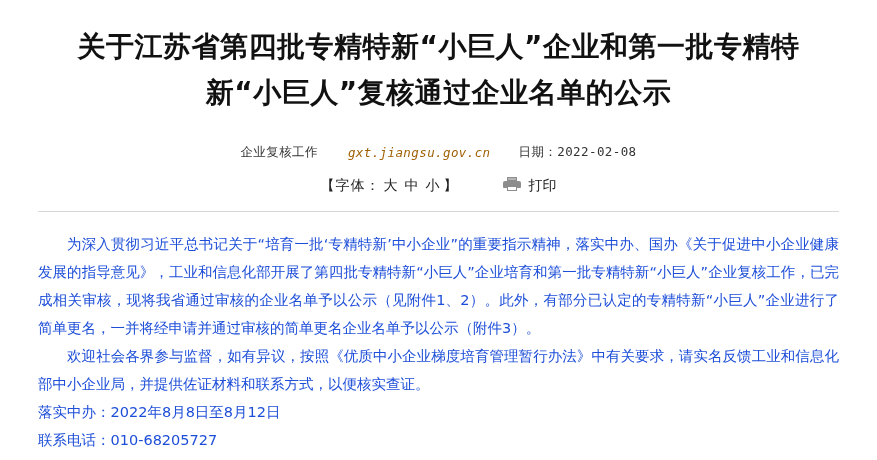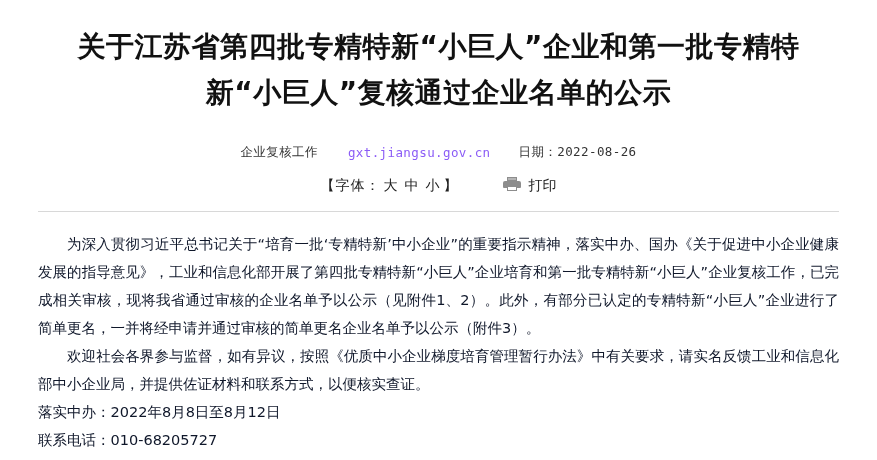--- a/index.html
+++ b/index.html
@@ -44,22 +44,23 @@
     letter-spacing: 0.4px;
   }
   .meta-row .meta-item {
     white-space: nowrap;
   }
   .meta-source {
     margin-right: 30px;
   }
   .meta-link {
     margin-right: 28px;
-    color: #8b5cf6;
+    color: #a16207;
     text-decoration: none;
+    font-style: italic;
   }
   .tool-row {
     margin-top: 16px;
     display: flex;
     justify-content: center;
     align-items: center;
     font-size: 14px;
     color: #222222;
   }
   .fontsize-group {
@@ -115,21 +116,21 @@
   .divider {
     margin-top: 16px;
     border-top: 1px solid #d8d8d8;
     height: 0;
   }
   .content {
     margin-top: 18px;
     font-family: "DejaVu Sans", sans-serif;
     font-size: 14.5px;
     line-height: 28px;
-    color: #0f172a;
+    color: #1d4ed8;
     text-align: justify;
   }
   .content p {
     margin: 0;
   }
   .indent {
     text-indent: 2em;
   }
   .tight {
     margin-top: 2px;
@@ -138,21 +139,21 @@
 </head>
 <body>
 
 <div class="page">
 
   <div class="title">关于江苏省第四批专精特新“小巨人”企业和第一批专精特新“小巨人”复核通过企业名单的公示</div>
 
   <div class="meta-row">
     <span class="meta-item meta-source">企业复核工作</span>
     <a class="meta-item meta-link" href="#">gxt.jiangsu.gov.cn</a>
-    <span class="meta-item">日期：2022-08-26</span>
+    <span class="meta-item">日期：2022-02-08</span>
   </div>
 
   <div class="tool-row">
     <span class="fontsize-group">
       <span>【字体：</span><span class="sz">大</span><span class="sz">中</span><span class="sz">小</span><span>】</span>
     </span>
     <span class="print-group">
       <span class="printer-icon">
         <span class="top"></span>
         <span class="body"></span>

